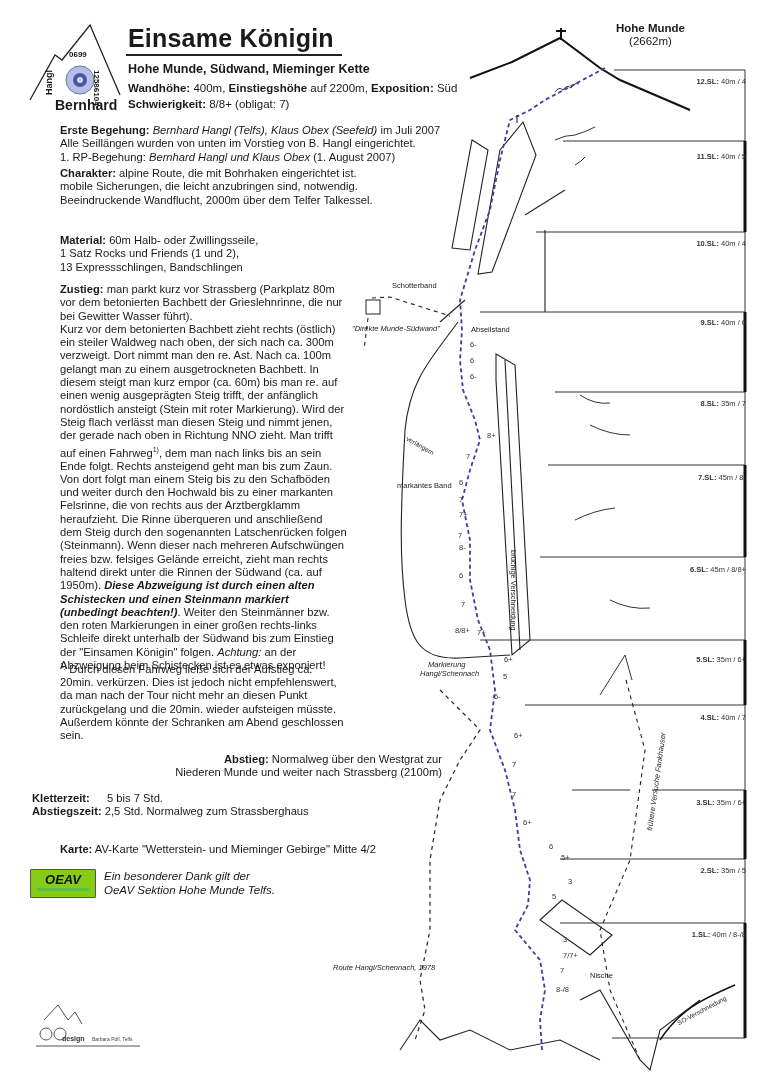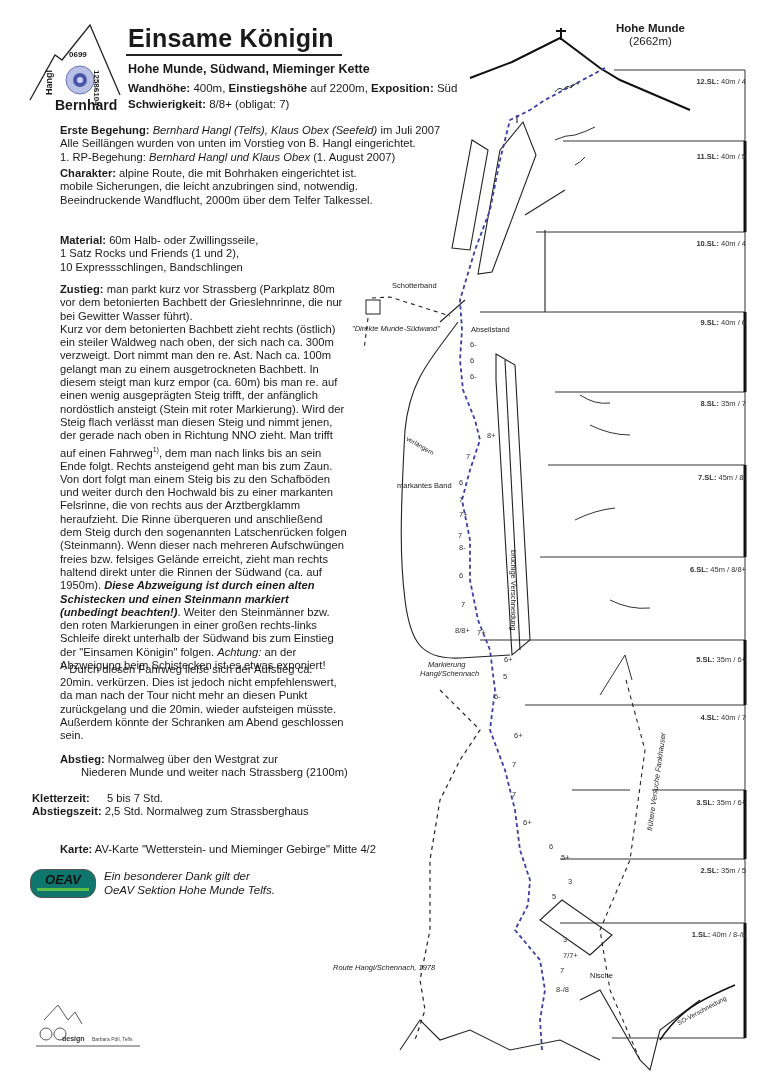--- a/index.html
+++ b/index.html
@@ -18,22 +18,22 @@
   .ind2 { padding-left:50px; }
   .row { display:flex; }
   .row .k { font-weight:bold; }
   .pitch { position:absolute; right:22px; font-size:7.5px; font-weight:bold; color:#333; text-align:right; width:100px; }
   .pitch .v { font-weight:normal;margin-top:16px; }
   .topo-txt { position:absolute; font-size:7.5px; color:#222; white-space:nowrap; }
   .grade { position:absolute; font-size:7.5px; color:#333; }
   .peak { left:616px; top:22px; text-align:center; font-size:11.5px; line-height:13px; }
   .peak b { display:block; }
   svg { position:absolute; left:0; top:0; }
-  .logo-oeav { left:30px; top:869px; width:64px; height:27px; border:1px solid #555; border-radius:12px;
-               background:#0f766e; }
+  .logo-oeav { left:30px; top:869px; width:64px; height:27px; border:1px solid #555; border-radius:1px;
+               background:#84cc16; }
   .thanks { left:104px; top:870px; font-size:11.5px; line-height:13.5px;font-style:italic; }
 </style>
 </head>
 <body>
 
 <svg width="768" height="1087" viewBox="0 0 768 1087">
 
   <g fill="none" stroke="#222" stroke-width="1.3">
     <path d="M30,100 L55,55 L62,60 L90,25 L120,95"></path>
   </g>
@@ -154,38 +154,38 @@
   <p><b>Charakter:</b>
      <span>alpine Route, die mit Bohrhaken eingerichtet ist.</span></p>
   <p>mobile Sicherungen, die leicht anzubringen sind, notwendig.</p>
   <p>Beeindruckende Wandflucht, 2000m über dem Telfer Talkessel.</p>
 </div>
 
 <div class="abs txt" style="top:234px;">
   <p><b>Material:</b>
      <span>60m Halb- oder Zwillingsseile,</span></p>
   <p class="ind2">1 Satz Rocks und Friends (1 und 2),</p>
-  <p class="ind2">10 Expressschlingen, Bandschlingen</p>
+  <p class="ind2">13 Expressschlingen, Bandschlingen</p>
 </div>
 
 <div class="abs txt" style="top:283px;width:315px;">
   <p><b>Zustieg:</b>
      <span>man parkt kurz vor Strassberg (Parkplatz 80m vor dem betonierten Bachbett der Grieslehnrinne, die nur bei Gewitter Wasser führt).</span></p>
   <p><span>Kurz vor dem betonierten Bachbett zieht rechts (östlich) ein steiler Waldweg nach oben, der sich nach ca. 300m verzweigt. Dort nimmt man den re. Ast. Nach ca. 100m gelangt man zu einem ausgetrockneten Bachbett. In diesem steigt man kurz empor (ca. 60m) bis man re. auf einen wenig ausgeprägten Steig trifft, der anfänglich nordöstlich ansteigt (Stein mit roter Markierung). Wird der Steig flach verlässt man diesen Steig und nimmt jenen, der gerade nach oben in Richtung NNO zieht. Man trifft auf einen Fahrweg</span><sup style="font-size:7px;">1)</sup><span>, dem man nach links bis an sein Ende folgt. Rechts ansteigend geht man bis zum Zaun. Von dort folgt man einem Steig bis zu den Schafböden und weiter durch den Hochwald bis zu einer markanten Felsrinne, die von rechts aus der Arztbergklamm heraufzieht. Die Rinne überqueren und anschließend dem Steig durch den sogenannten Latschenrücken folgen (Steinmann). Wenn dieser nach mehreren Aufschwüngen freies bzw. felsiges Gelände erreicht, zieht man rechts haltend direkt unter die Rinnen der Südwand (ca. auf 1950m).</span>
      <b><i>Diese Abzweigung ist durch einen alten Schistecken und einen Steinmann markiert (unbedingt beachten!)</i></b><span>. Weiter den Steinmänner bzw. den roten Markierungen in einer großen rechts-links Schleife direkt unterhalb der Südwand bis zum Einstieg der "Einsamen Königin" folgen.</span>
      <i>Achtung:</i>
      <span>an der Abzweigung beim Schistecken ist es etwas exponiert!</span></p>
 </div>
 
 <div class="abs txt" style="top:659px;width:315px;">
   <p><sup style="font-size:7px;">1)</sup>
      <span>Durch diesen Fahrweg ließe sich der Aufstieg ca. 20min. verkürzen. Dies ist jedoch nicht empfehlenswert, da man nach der Tour nicht mehr an diesen Punkt zurückgelang und die 20min. wieder aufsteigen müsste. Außerdem könnte der Schranken am Abend geschlossen sein.</span></p>
 </div>
 
-<div class="abs txt" style="top:753px;">
+<div class="abs txt" style="top:753px;text-align:right;">
   <p><b>Abstieg:</b>
      <span>Normalweg über den Westgrat zur</span></p>
   <p style="padding-left:49px;">Niederen Munde und weiter nach Strassberg (2100m)</p>
 </div>
 
 <div class="abs txt" style="top:792px;">
   <div class="row">
       <b class="k" style="width:75px;">Kletterzeit:</b>
       <span>5 bis 7 Std.</span>
     </div>

